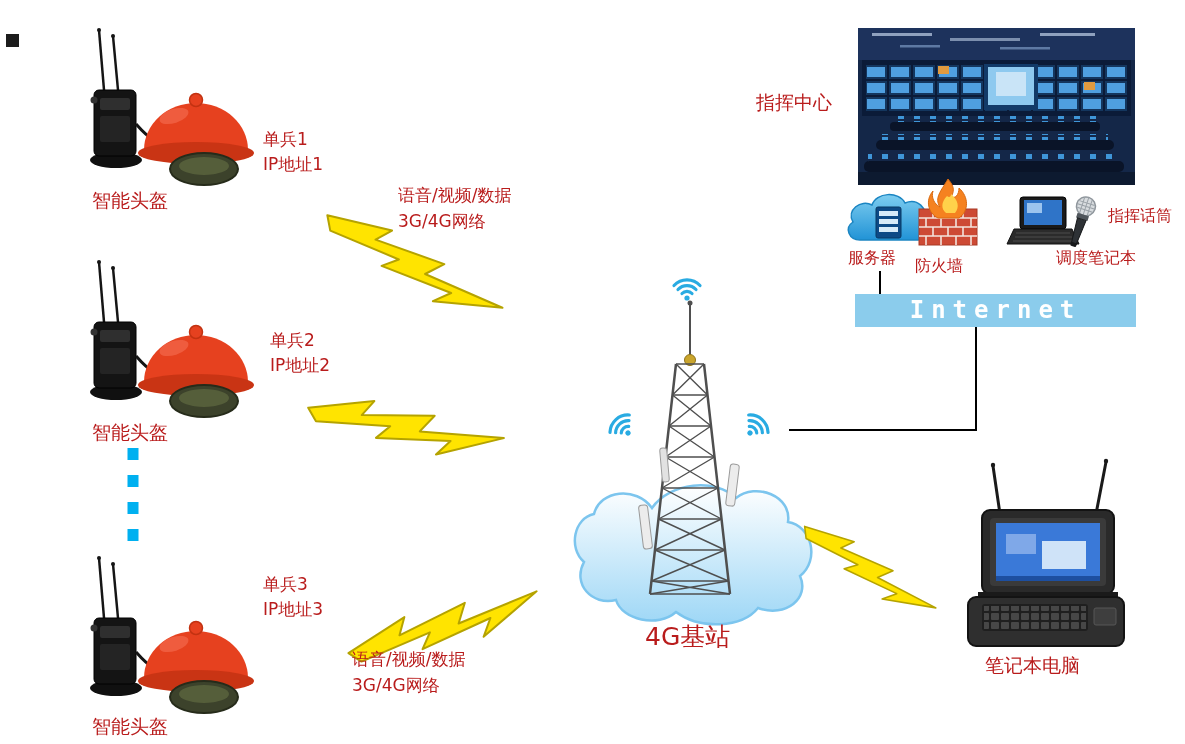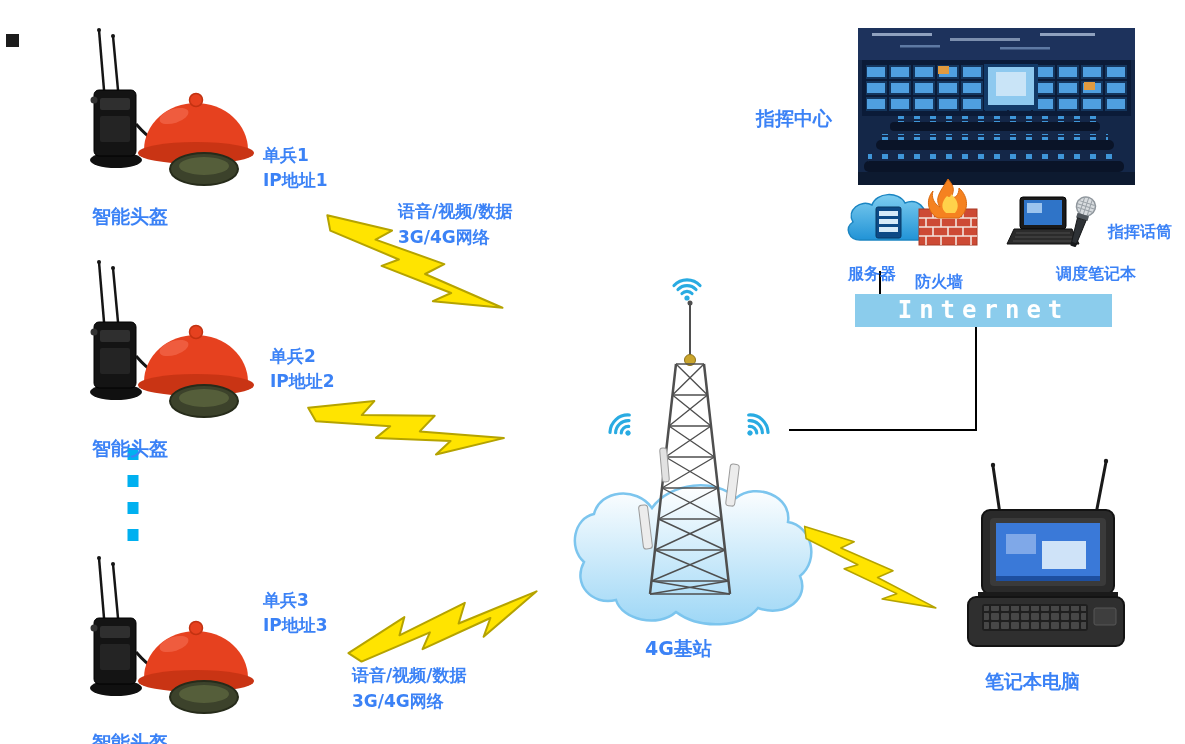--- a/index.html
+++ b/index.html
@@ -1,24 +1,24 @@
 <!DOCTYPE html>
 <html><head>
 <meta charset="utf-8">
 <style>
   * { margin:0; padding:0; box-sizing:border-box; }
   html,body { width:1185px; height:744px; background:#fff;
     font-family:"DejaVu Sans","Liberation Sans",sans-serif; }
   #canvas { position:relative; width:1185px; height:744px; background:#fff; overflow:hidden; }
   svg.scene { position:absolute; left:0; top:0; }
-  .label { position:absolute; color:#3b82f6; font-weight:bold; white-space:nowrap;margin-top:16px; }
+  .label { position:absolute; color:#b91c1c; font-weight:normal; white-space:nowrap; }
   .label .ln { display:block; }
   .center { text-align:left; }
   .internet-bar {
-    position:absolute; left:855px; top:294px; width:257px; height:33px;
+    position:absolute; left:855px; top:294px; width:281px; height:33px;
     background:#8bccec; color:#ffffff;
     font-family:"DejaVu Sans Mono","Liberation Mono",monospace;
     font-size:24px; font-weight:bold; letter-spacing:7px;
     text-align:center; line-height:33px;
   }
 </style>
 </head>
 <body>
 
 <div id="canvas">
@@ -209,21 +209,21 @@
 
 <div class="label center" style="left:398px;top:182px;width:178px;font-size:17px;line-height:26px">
   <span class="ln">语音/视频/数据</span>
   <span class="ln">3G/4G网络</span>
 </div>
 <div class="label center" style="left:352px;top:646px;width:168px;font-size:17px;line-height:26px">
   <span class="ln">语音/视频/数据</span>
   <span class="ln">3G/4G网络</span>
 </div>
 
-<div class="label center" style="left:645px;top:620px;width:100px;font-size:19px">4G基站</div>
+<div class="label center" style="left:645px;top:620px;width:100px;font-size:25px">4G基站</div>
 
 <div class="label" style="left:756px;top:90px;font-size:19px">指挥中心</div>
 
 <div class="label center" style="left:848px;top:248px;width:66px;font-size:16px">服务器</div>
 <div class="label center" style="left:915px;top:256px;width:66px;font-size:16px">防火墙</div>
 <div class="label center" style="left:1056px;top:248px;width:94px;font-size:16px">调度笔记本</div>
 <div class="label" style="left:1108px;top:206px;font-size:16px">指挥话筒</div>
 
 <div class="internet-bar">Internet</div>
 

